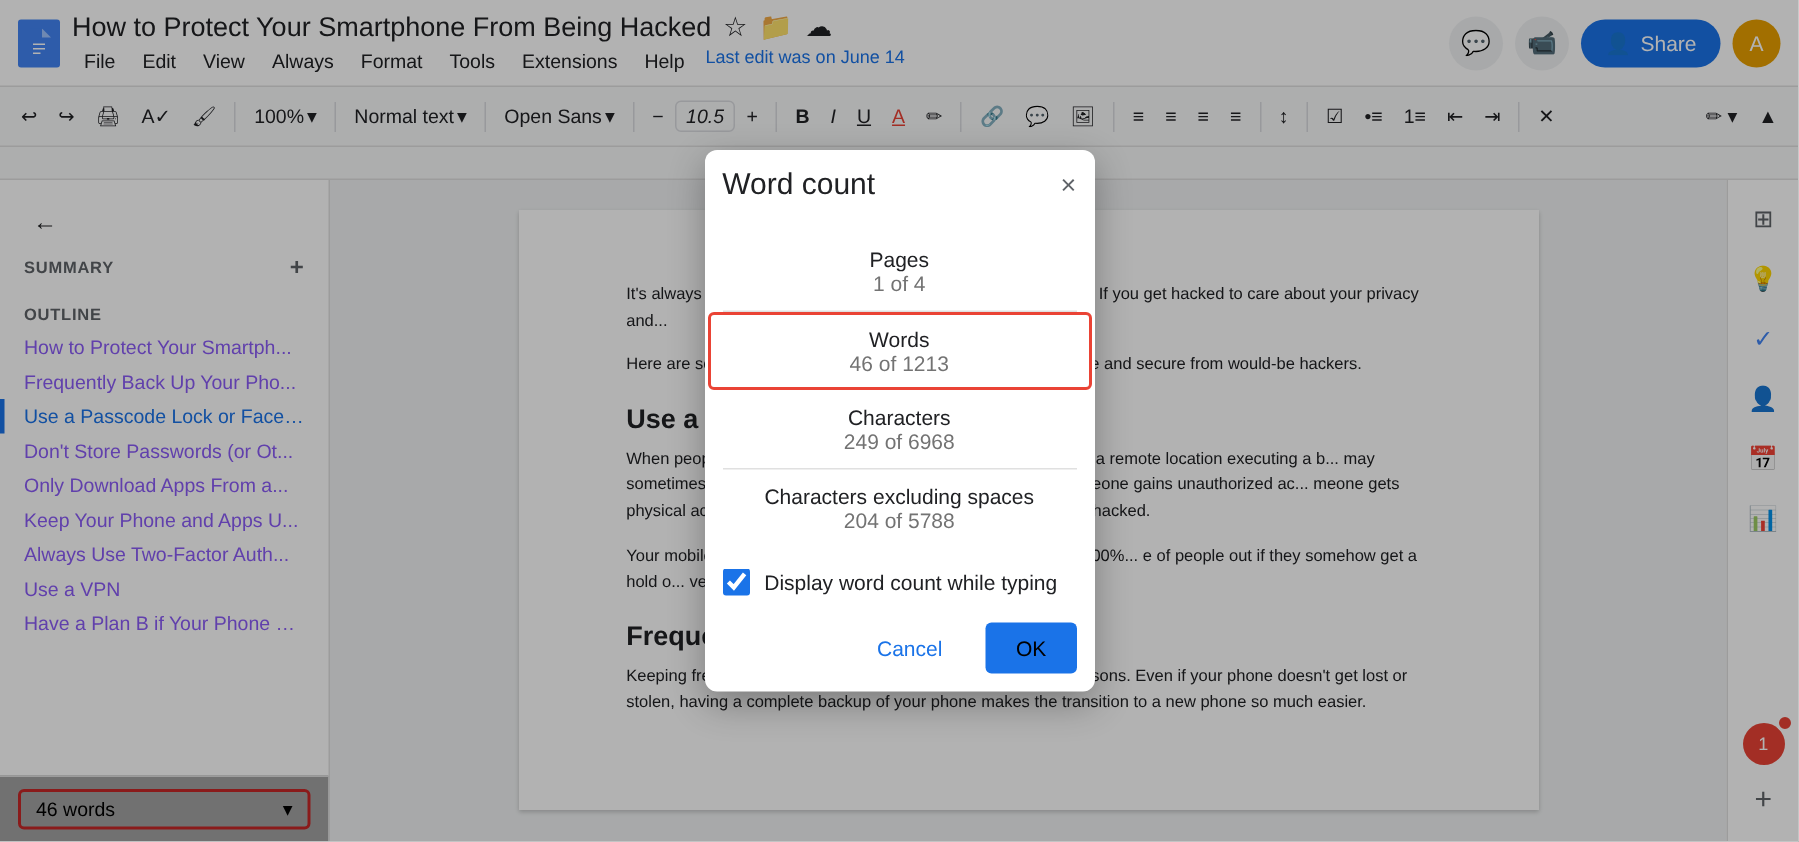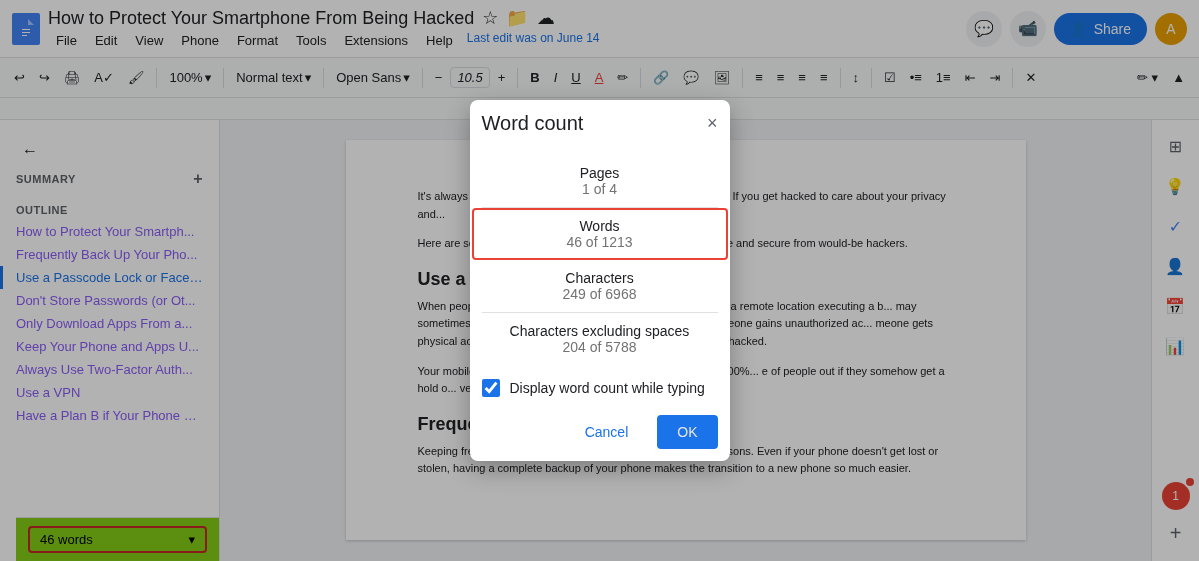--- a/index.html
+++ b/index.html
@@ -191,21 +191,21 @@
       color: #202124;
     }
     .modal-checkbox { width: 18px; height: 18px; accent-color: #1a73e8; }
     .modal-actions {
       display: flex;
       justify-content: flex-end;
       gap: 12px;
       margin-top: 8px;
     }
     .btn-cancel { background: none; border: 1px solid transparent; color: #1a73e8; font-size: 14px; padding: 8px 16px; border-radius: 4px; cursor: pointer; }
-    .btn-ok { background: #1a73e8; color: #e5e5e5; border: none; font-size: 14px; padding: 8px 20px; border-radius: 4px; cursor: pointer; font-weight: 500; }
+    .btn-ok { background: #1a73e8; color: #000000; border: none; font-size: 14px; padding: 8px 20px; border-radius: 4px; cursor: pointer; font-weight: 500; }
   </style>
 </head>
 <body>
 
 <div class="top-bar">
   <div class="doc-icon">
     <svg width="16" height="20" viewBox="0 0 16 20">
         <path d="M2 0h8l6 6v14H2V0z" fill="#4285f4"></path>
         <path d="M10 0l6 6h-6V0z" fill="#a0c4ff"></path>
         <path d="M4 10h8v1H4zm0 3h8v1H4zm0 3h5v1H4z" fill="white"></path>
@@ -215,21 +215,21 @@
     <div class="doc-title">
       <span>How to Protect Your Smartphone From Being Hacked</span>
       <span>☆</span>
       <span>📁</span>
       <span>☁</span>
     </div>
     <div class="menu-bar">
       <span class="menu-item">File</span>
       <span class="menu-item">Edit</span>
       <span class="menu-item">View</span>
-      <span class="menu-item">Phone</span>
+      <span class="menu-item">Always</span>
       <span class="menu-item">Format</span>
       <span class="menu-item">Tools</span>
       <span class="menu-item">Extensions</span>
       <span class="menu-item">Help</span>
       <span class="last-edit">Last edit was on June 14</span>
     </div>
   </div>
   <div class="top-right">
     <div class="comments-btn">💬</div>
     <div class="meet-btn">📹</div>
@@ -308,21 +308,21 @@
     <div class="outline-item">How to Protect Your Smartph...</div>
     <div class="outline-item">Frequently Back Up Your Pho...</div>
     <div class="outline-item active">Use a Passcode Lock or Face ...</div>
     <div class="outline-item">Don't Store Passwords (or Ot...</div>
     <div class="outline-item">Only Download Apps From a...</div>
     <div class="outline-item">Keep Your Phone and Apps U...</div>
     <div class="outline-item">Always Use Two-Factor Auth...</div>
     <div class="outline-item">Use a VPN</div>
     <div class="outline-item">Have a Plan B if Your Phone G...</div>
 
-    <div style="position:absolute; bottom:0; left:16px; right:0; padding:8px 12px; border-top:1px solid #e0e0e0; background:#84cc16;">
+    <div style="position:absolute; bottom:0; left:0; right:0; padding:8px 12px; border-top:1px solid #e0e0e0; background:#a3a3a3;">
       <div class="word-count-bar">
         <span>46 words</span>
         <span>▾</span>
       </div>
     </div>
   </div>
 
   <div class="doc-area">
     <div class="doc-page">
       <p class="doc-text">It's always better to be prepared when it comes to cybersecurity. If you get hacked to care about your privacy and...</p>

